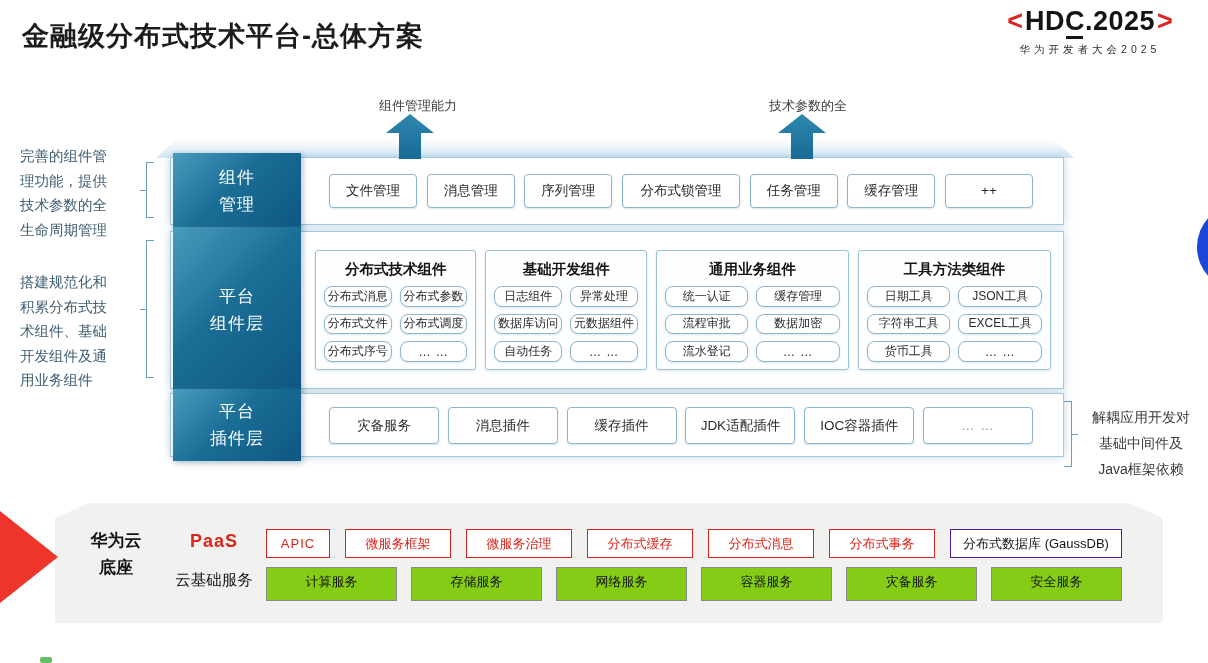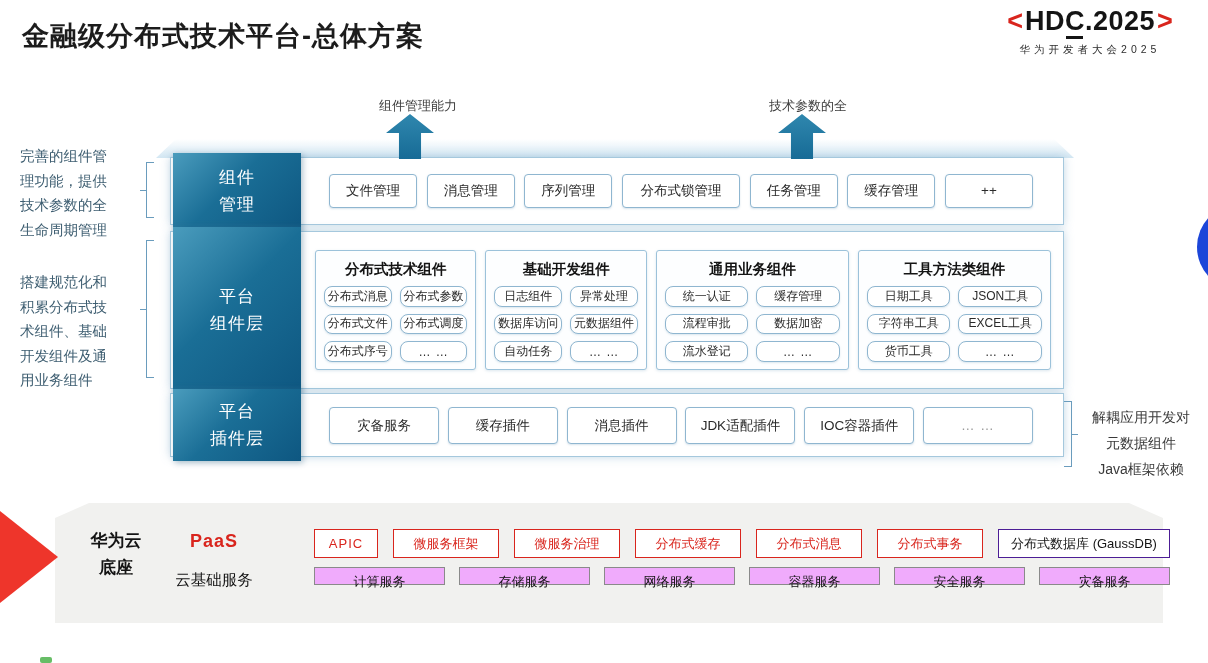--- a/index.html
+++ b/index.html
@@ -75,29 +75,29 @@
   
   .foundation{position:absolute;left:55px;top:503px;width:1108px;height:120px;background:#f1f1ef;
               clip-path:polygon(34px 0,calc(100% - 34px) 0,100% 15px,100% 100%,0 100%,0 15px);}
   .wedge{position:absolute;left:0;top:511px;width:58px;height:92px;background:#ee352b;
          clip-path:polygon(0 0,100% 50%,0 100%);}
   .hwc{position:absolute;left:58px;top:527px;width:116px;text-align:center;font-size:17px;font-weight:700;
        color:#141414;line-height:27px;white-space:pre-line;}
   .paas-label{position:absolute;left:168px;top:531px;width:92px;text-align:center;font-size:18px;
               font-weight:700;color:#d9251d;letter-spacing:1px;}
   .cloud-label{position:absolute;left:164px;top:570px;width:100px;text-align:center;font-size:15.5px;color:#141414;}
-  .fx-row{position:absolute;left:266px;width:856px;display:flex;justify-content:space-between;align-items:center;margin-left:48px;}
+  .fx-row{position:absolute;left:266px;width:856px;display:flex;justify-content:space-between;align-items:center;}
   .paas-row{top:529px;}
   .cloud-row{top:567px;}
   .rbox{box-sizing:border-box;height:29px;line-height:27px;text-align:center;background:#fff;
         border:1px solid #d9251d;color:#d9251d;font-size:13px;flex:0 0 106px;}
   .rbox.apic{flex:0 0 64px;letter-spacing:1px;}
   .nbox{box-sizing:border-box;height:29px;line-height:27px;text-align:center;background:#fff;
         border:1px solid #4c1d95;color:#141414;font-size:13px;flex:0 0 172px;}
-  .cbox{box-sizing:border-box;height:18px;line-height:27px;text-align:center;background:#f0abfc;
+  .cbox{box-sizing:border-box;height:34px;line-height:27px;text-align:center;background:#84cc16;
         border:1px solid #8a8a8a;color:#141414;font-size:13px;flex:0 0 131px;}
 
   
   .blue-circle{position:absolute;left:1197px;top:204px;width:86px;height:86px;border-radius:50%;background:#1c46d9;}
   .speck{position:absolute;left:40px;top:657px;width:12px;height:6px;background:#67bd66;border-radius:2px;}
 </style>
 </head>
 <body>
 
 <div class="page">
@@ -187,42 +187,42 @@
       </div>
 
     </div>
   </section>
 
   <section class="row row3">
     <div class="rlabel">平台
 插件层</div>
     <div class="ritems">
       <div class="pill">灾备服务</div>
+      <div class="pill">消息插件</div>
       <div class="pill">缓存插件</div>
-      <div class="pill">消息插件</div>
       <div class="pill">JDK适配插件</div>
       <div class="pill">IOC容器插件</div>
       <div class="pill muted">… …</div>
     </div>
   </section>
 
   <div class="br-left brk1"></div>
   <div class="br-left brk2"></div>
   <div class="br-right brk3"></div>
   <div class="note note1">完善的组件管
 理功能，提供
 技术参数的全
 生命周期管理</div>
   <div class="note note2">搭建规范化和
 积累分布式技
 术组件、基础
 开发组件及通
 用业务组件</div>
   <div class="note note3">解耦应用开发对
-元数据组件
+基础中间件及
 Java框架依赖</div>
 
   <div class="foundation"></div>
   <div class="wedge"></div>
   <div class="hwc">华为云
 底座</div>
 
   <div class="paas-label">PaaS</div>
   <div class="fx-row paas-row">
     <div class="rbox apic">APIC</div>
@@ -233,20 +233,20 @@
     <div class="rbox">分布式事务</div>
     <div class="nbox">分布式数据库 (GaussDB)</div>
   </div>
 
   <div class="cloud-label">云基础服务</div>
   <div class="fx-row cloud-row">
     <div class="cbox">计算服务</div>
     <div class="cbox">存储服务</div>
     <div class="cbox">网络服务</div>
     <div class="cbox">容器服务</div>
+    <div class="cbox">灾备服务</div>
     <div class="cbox">安全服务</div>
-    <div class="cbox">灾备服务</div>
   </div>
 
   <div class="blue-circle"></div>
   <div class="speck"></div>
 
 </div>
 
 </body></html>

